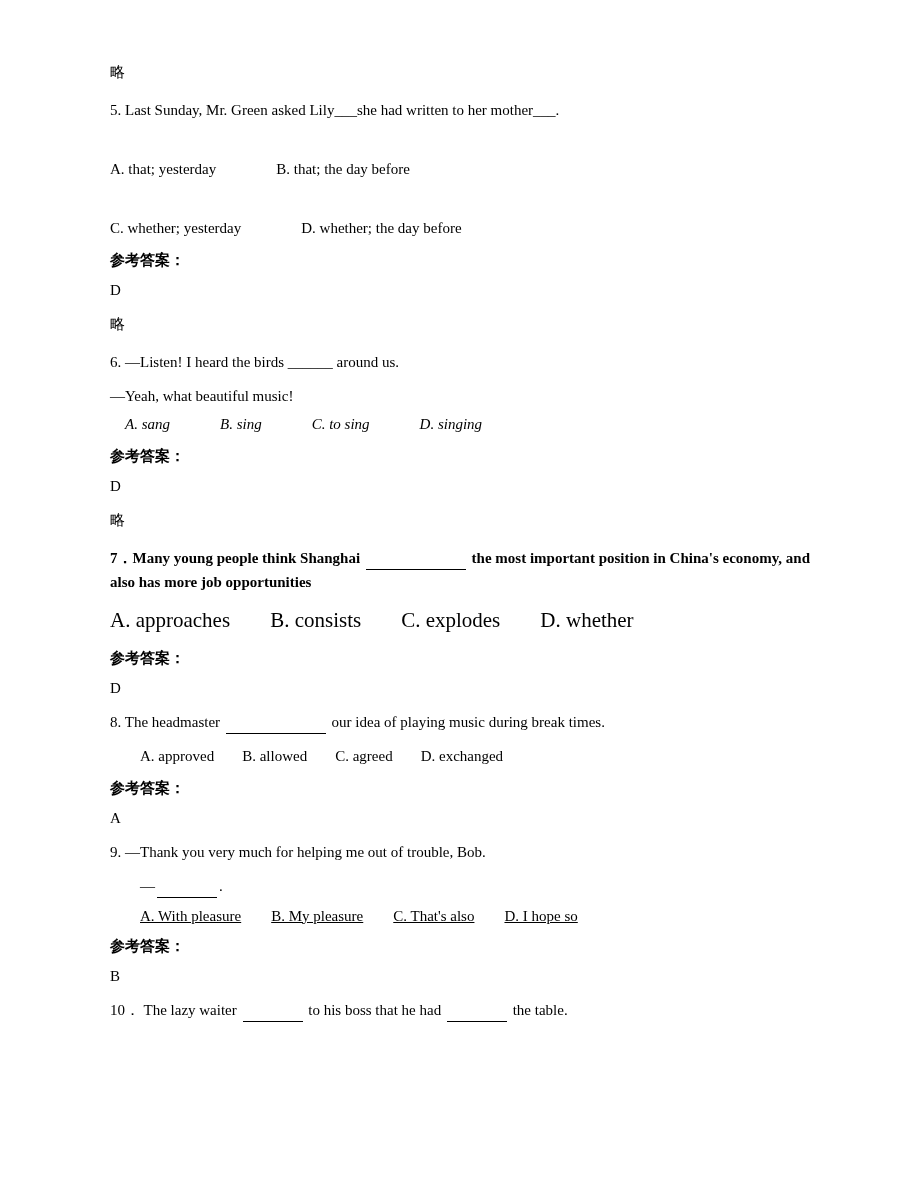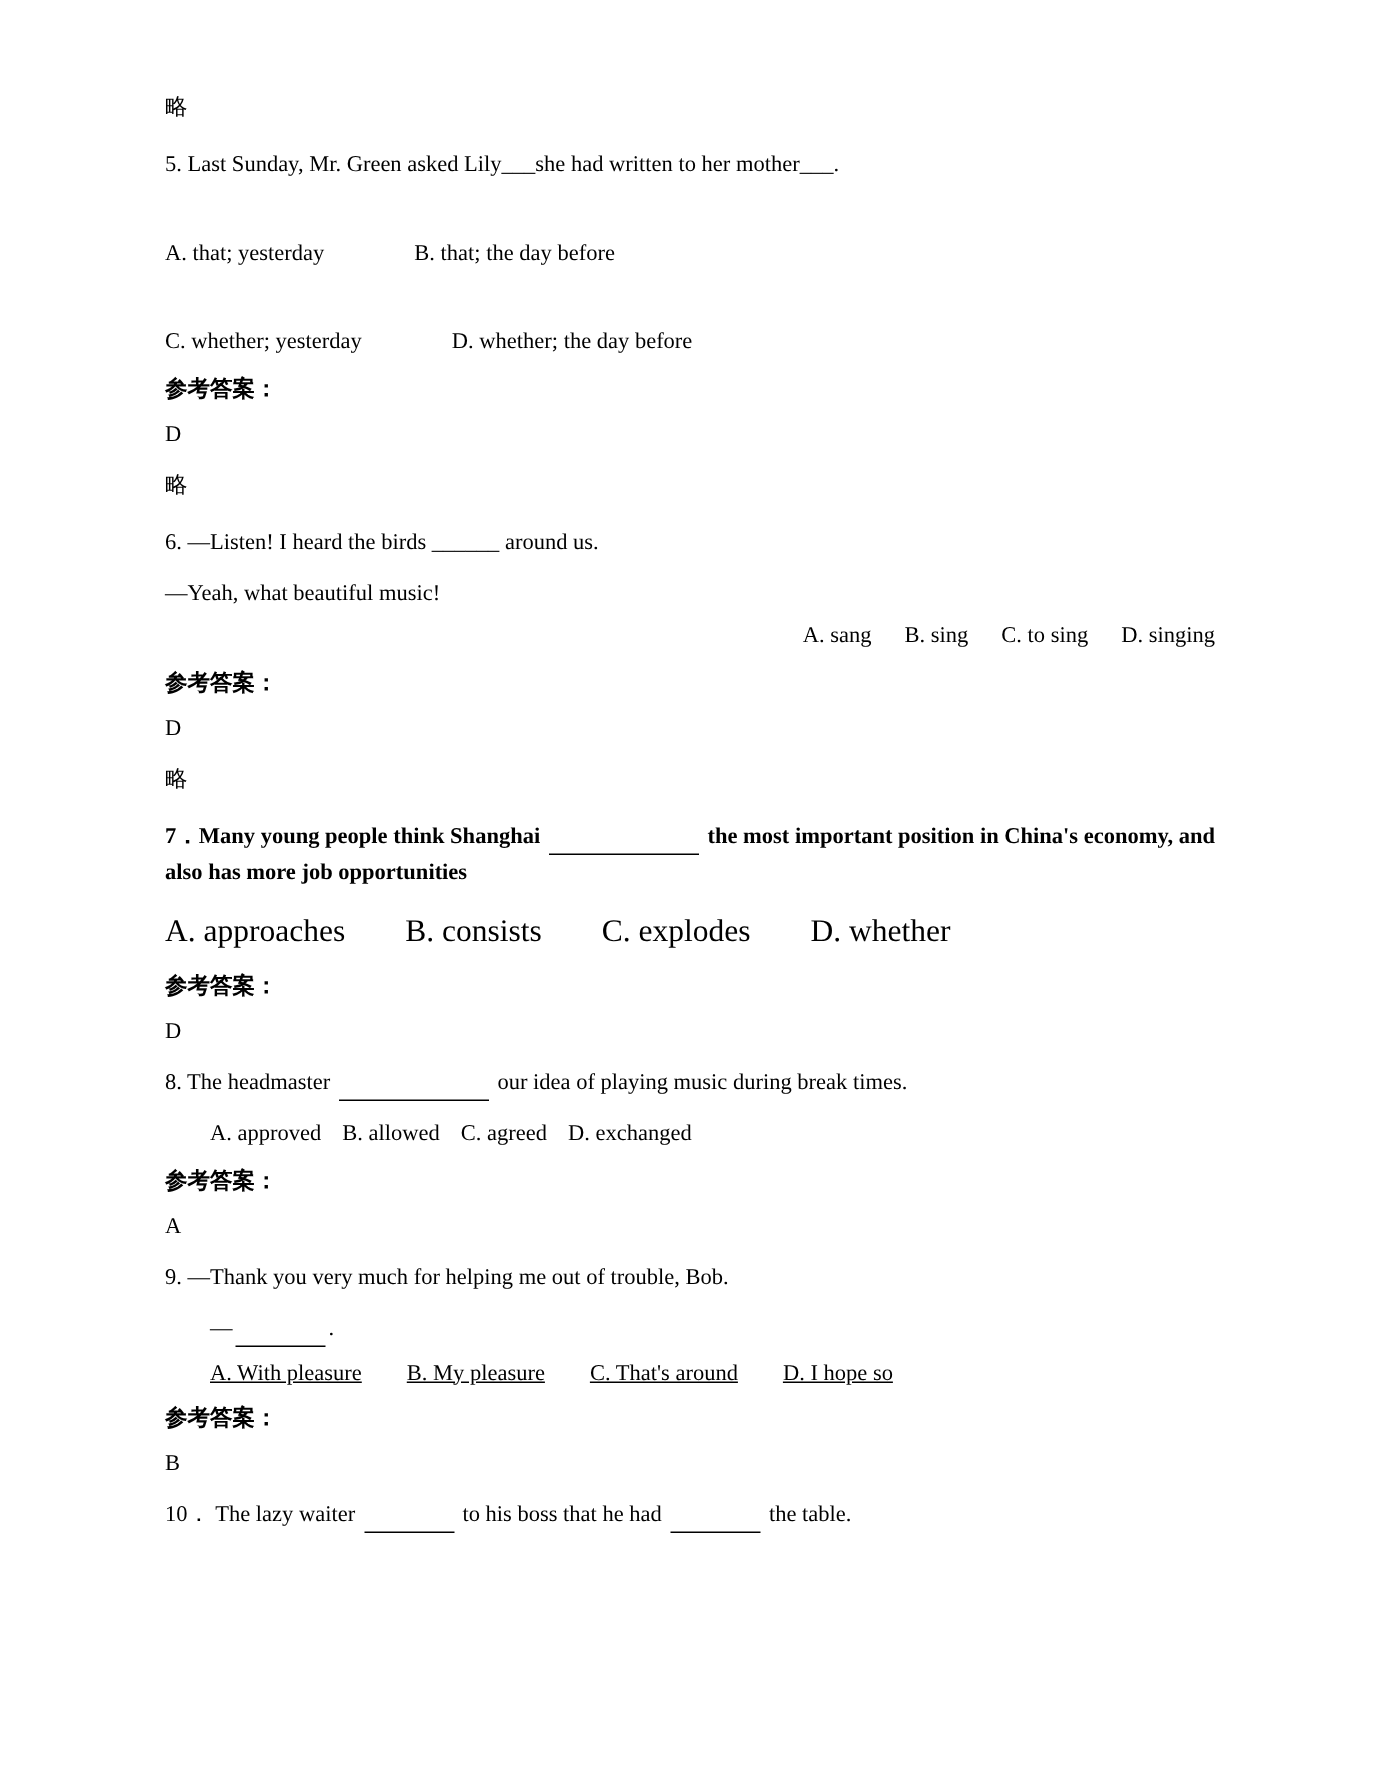--- a/index.html
+++ b/index.html
@@ -69,24 +69,25 @@
       width: 100px;
       border-bottom: 1px solid #000;
       vertical-align: bottom;
       margin: 0 2px;
     }
     .sub-indent {
       padding-left: 2em;
     }
     .q-options-spaced {
       display: flex;
-      justify-content: flex-end;
-      gap: 22px;
+      justify-content: flex-start;
+      gap: 50px;
       margin-bottom: 8px;
       font-size: 15px;
+      font-style: italic;
     }
     .q9-options {
       display: flex;
       gap: 30px;
       margin-bottom: 6px;
       font-size: 15px;
       padding-left: 2em;
       text-decoration: underline;
     }
   </style>
@@ -150,42 +151,42 @@
   </div>
   <div class="ref-label">参考答案：</div>
   <div class="answer">D</div>
 </div>
 
 <div class="section">
   <div class="question">
     <span>8.</span>
     <span> The headmaster <span class="blank-medium"></span> our idea of playing music during break times.</span>
   </div>
-  <div class="sub-indent" style="display:flex;gap:14px;margin-bottom:8px;font-size:15px;">
+  <div class="sub-indent" style="display:flex;gap:28px;margin-bottom:8px;font-size:15px;">
     <span>A. approved</span>
     <span>B. allowed</span>
     <span>C. agreed</span>
     <span>D. exchanged</span>
   </div>
   <div class="ref-label">参考答案：</div>
   <div class="answer">A</div>
 </div>
 
 <div class="section">
   <div class="question">
     <span>9.</span>
     <span> —Thank you very much for helping me out of trouble, Bob.</span>
   </div>
   <div style="padding-left:2em;margin-bottom:6px;font-size:15px;">
     <span>—</span><span class="blank-short"></span><span>.</span>
   </div>
   <div class="q9-options">
     <span>A. With pleasure</span>
     <span>B. My pleasure</span>
-    <span>C. That's around</span>
+    <span>C. That's also</span>
     <span>D. I hope so</span>
   </div>
   <div class="ref-label">参考答案：</div>
   <div class="answer">B</div>
 </div>
 
 <div class="section">
   <div class="question">
     <span>10．</span>
     <span>The lazy waiter <span class="blank-short"></span> to his boss that he had <span class="blank-short"></span> the table.</span>

